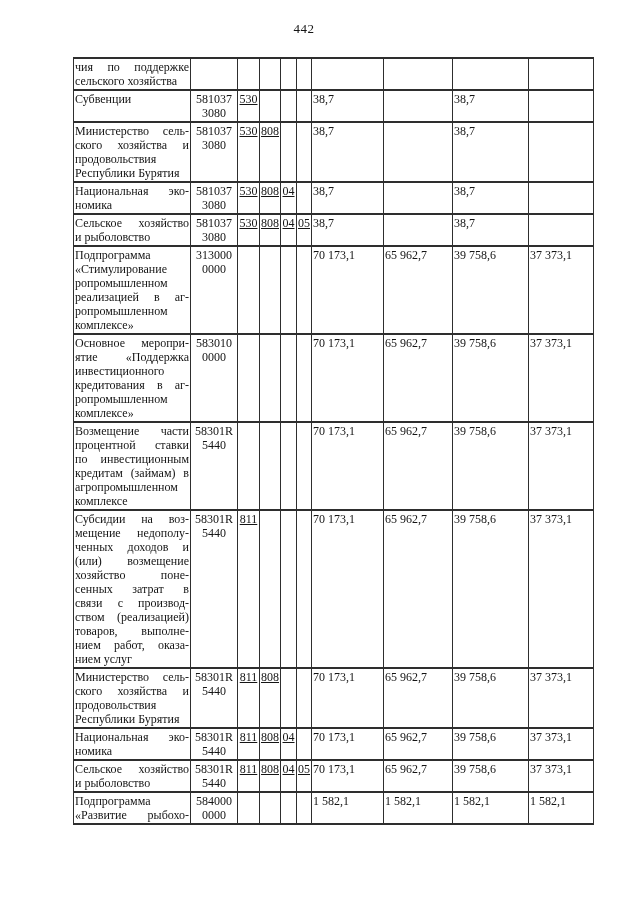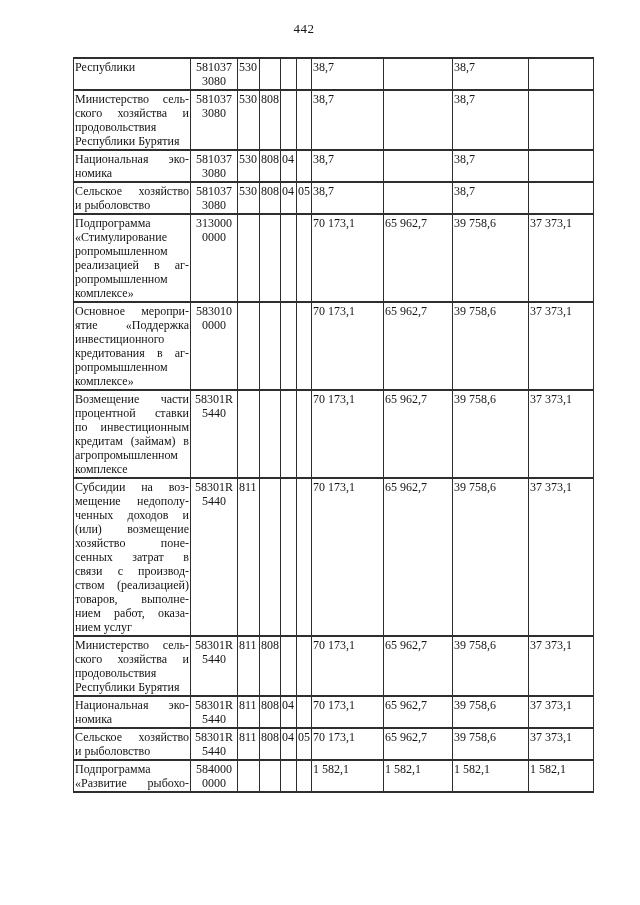--- a/index.html
+++ b/index.html
@@ -38,21 +38,21 @@
     border-right: 1px solid #2e2e2e;
     border-top: 2px solid #2e2e2e;
     border-bottom: 2px solid #2e2e2e;
     vertical-align: top;
     padding: 1px 1px;
     line-height: 14px;
     overflow: hidden;
   }
   td.c-name { text-align: left; padding: 1px 2px; }
   td.c-code { text-align: center; padding: 1px 0; }
-  td.c-small { padding: 1px 0; }
+  td.c-small { text-align: center; padding: 1px 0; text-decoration: underline; }
   td.c-num { text-align: left; padding: 1px 2px 1px 0; }
   td.c-num-first { border-left-width: 2px; }
   .nl {
     white-space: nowrap;
     overflow: hidden;
     min-height: 14px;
   }
   .nl.j {
     text-align: justify;
     text-align-last: justify;
@@ -73,21 +73,36 @@
     <col style="width:16px">
     <col style="width:15px">
     <col style="width:72px">
     <col style="width:69px">
     <col style="width:76px">
     <col style="width:65px">
   </colgroup>
   <tbody>
       <tr>
         <td class="c-name">
-          <div class="nl">Республики</div>
+          <div class="nl j">чия по поддержке</div>
+          <div class="nl">сельского хозяйства</div>
+        </td>
+        <td class="c-code"></td>
+        <td class="c-small"></td>
+        <td class="c-small"></td>
+        <td class="c-small"></td>
+        <td class="c-small"></td>
+        <td class="c-num c-num-first"></td>
+        <td class="c-num"></td>
+        <td class="c-num"></td>
+        <td class="c-num"></td>
+      </tr>
+      <tr>
+        <td class="c-name">
+          <div class="nl">Субвенции</div>
         </td>
         <td class="c-code">
           <div class="cl">581037</div>
           <div class="cl">3080</div>
         </td>
         <td class="c-small">530</td>
         <td class="c-small"></td>
         <td class="c-small"></td>
         <td class="c-small"></td>
         <td class="c-num c-num-first">38,7</td>

